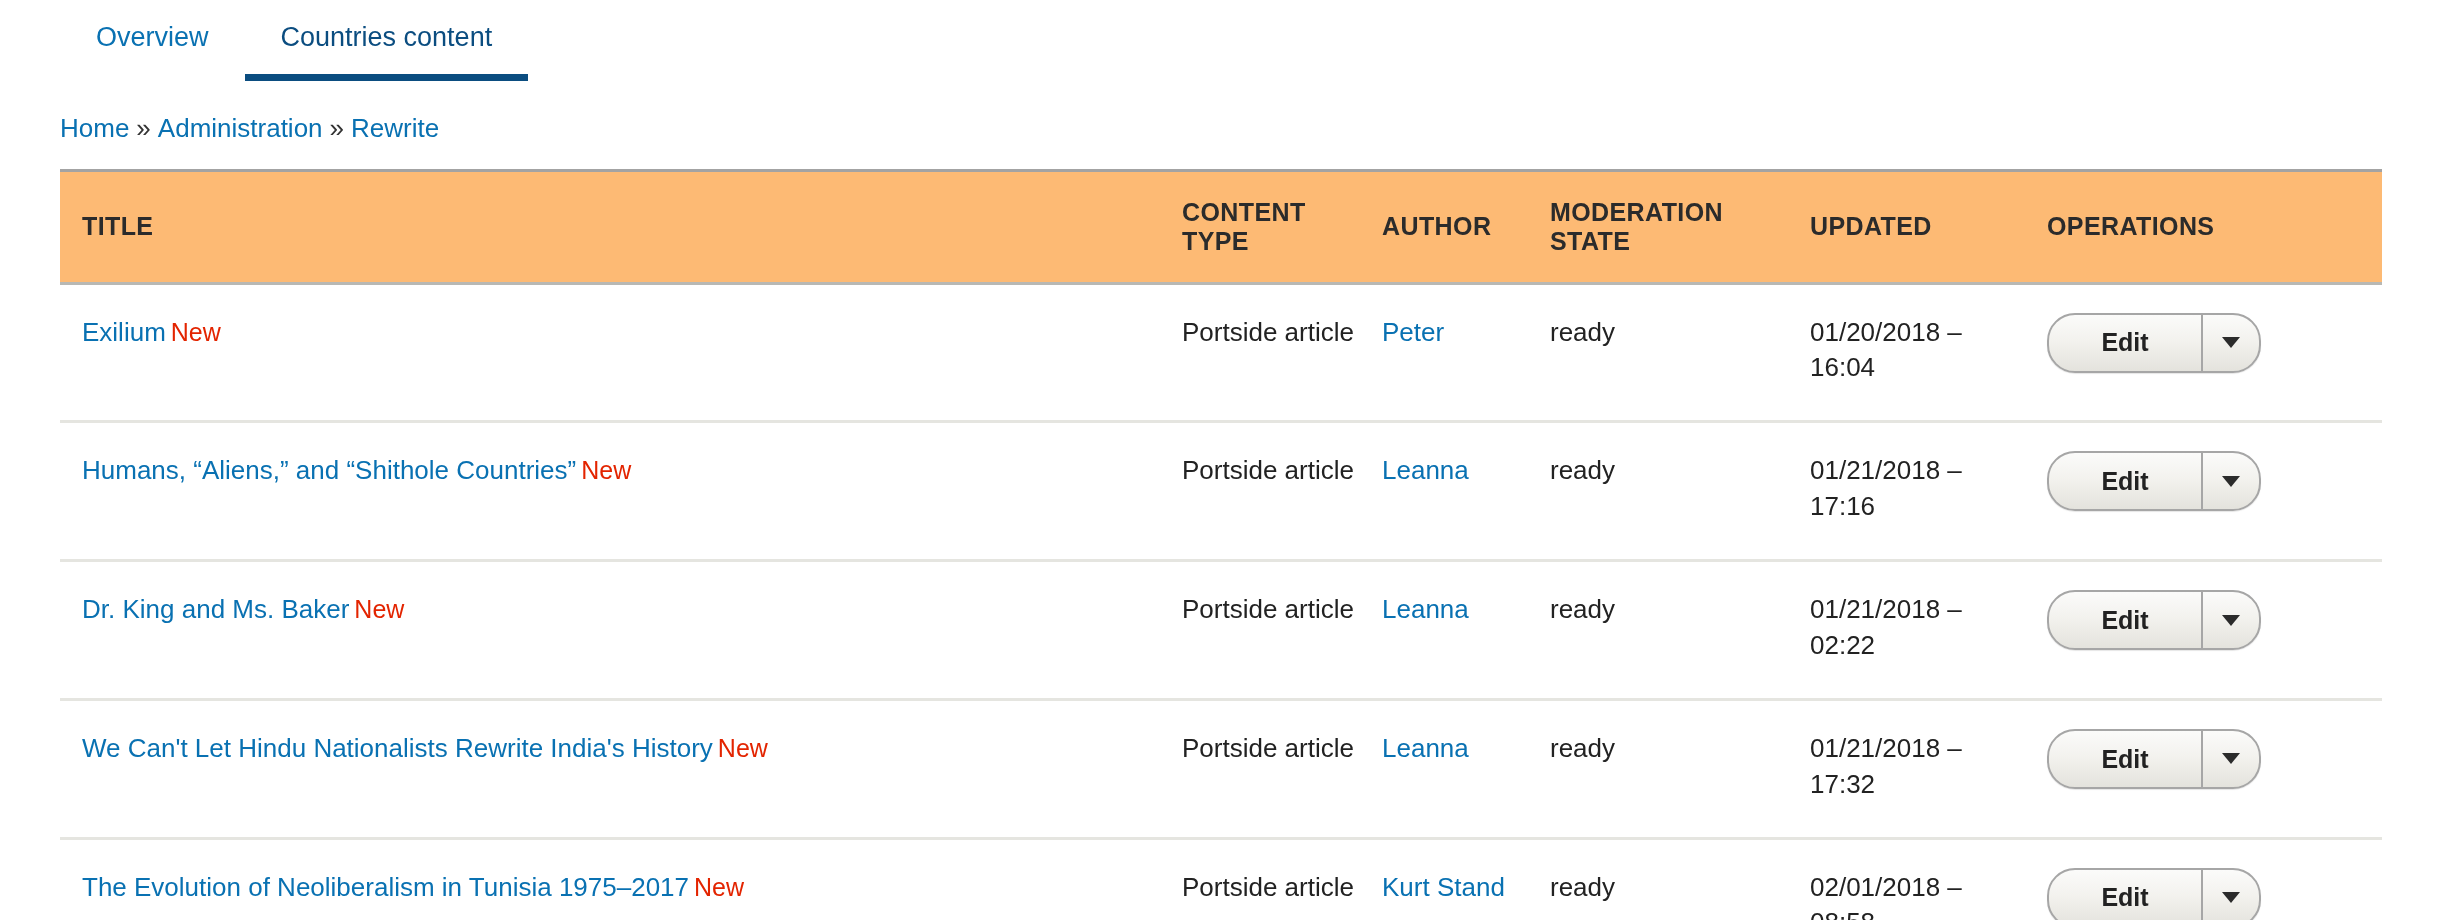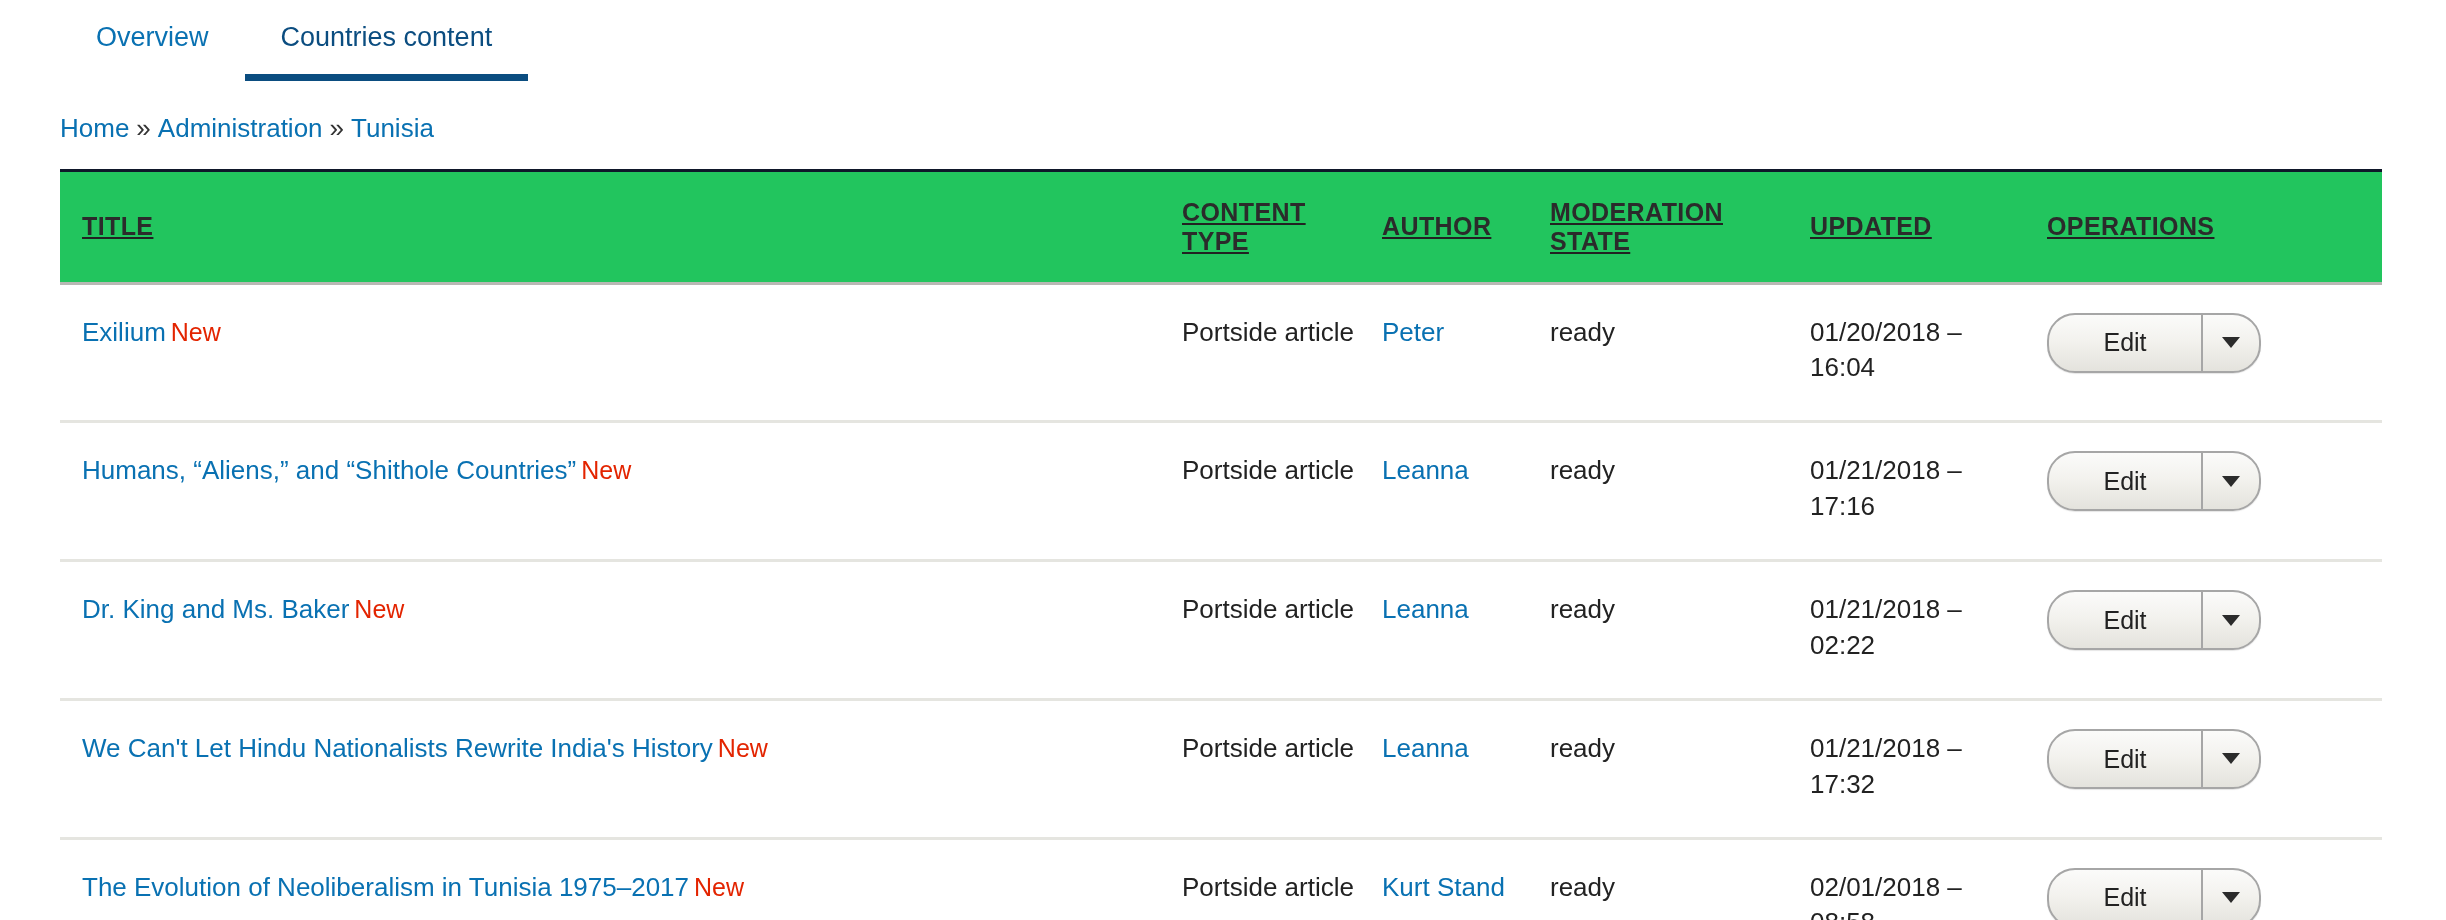--- a/index.html
+++ b/index.html
@@ -75,24 +75,23 @@
   
   .table-wrap {
     padding: 0 64px 0 60px;
   }
   table.content-table {
     width: 100%;
     border-collapse: collapse;
     table-layout: fixed;
   }
   table.content-table thead tr {
-    background: #22c55e;
-    border-top: 3px solid #0f172a;
+    background: #fdba74;
+    border-top: 3px solid #a3a3a3;
     border-bottom: 3px solid #b8b8b4;
-    text-decoration: underline;
   }
   table.content-table th {
     text-align: left;
     vertical-align: middle;
     font-size: 25px;
     font-weight: bold;
     letter-spacing: 0.4px;
     color: #2b2b2b;
     text-transform: uppercase;
     padding: 26px 14px 26px 0;
@@ -153,21 +152,21 @@
     cursor: pointer;
     margin-top: -2px;
   }
   .dropbutton .db-main {
     display: flex;
     align-items: center;
     justify-content: center;
     min-width: 108px;
     padding: 0 22px;
     font-size: 25px;
-    font-weight: normal;
+    font-weight: bold;
     color: #222;
     cursor: pointer;
     white-space: nowrap;
   }
   .dropbutton .db-toggle {
     display: flex;
     align-items: center;
     justify-content: center;
     width: 56px;
     border-left: 2px solid #a6a6a6;
@@ -190,21 +189,21 @@
     <div class="tab">
       <span>Overview</span>
     </div>
     <div class="tab active">
       <span>Countries content</span>
     </div>
   </div>
 </div>
 
 <div class="breadcrumb">
-  <a class="bc-link">Home</a><span class="sep">»</span><a class="bc-link">Administration</a><span class="sep">»</span><a class="bc-link">Tunisia</a>
+  <a class="bc-link">Home</a><span class="sep">»</span><a class="bc-link">Administration</a><span class="sep">»</span><a class="bc-link">Rewrite</a>
 </div>
 
 <div class="table-wrap">
   <table class="content-table">
     <colgroup>
       <col class="c-title">
         <col class="c-type">
         <col class="c-author">
       <col class="c-state">
         <col class="c-updated">

